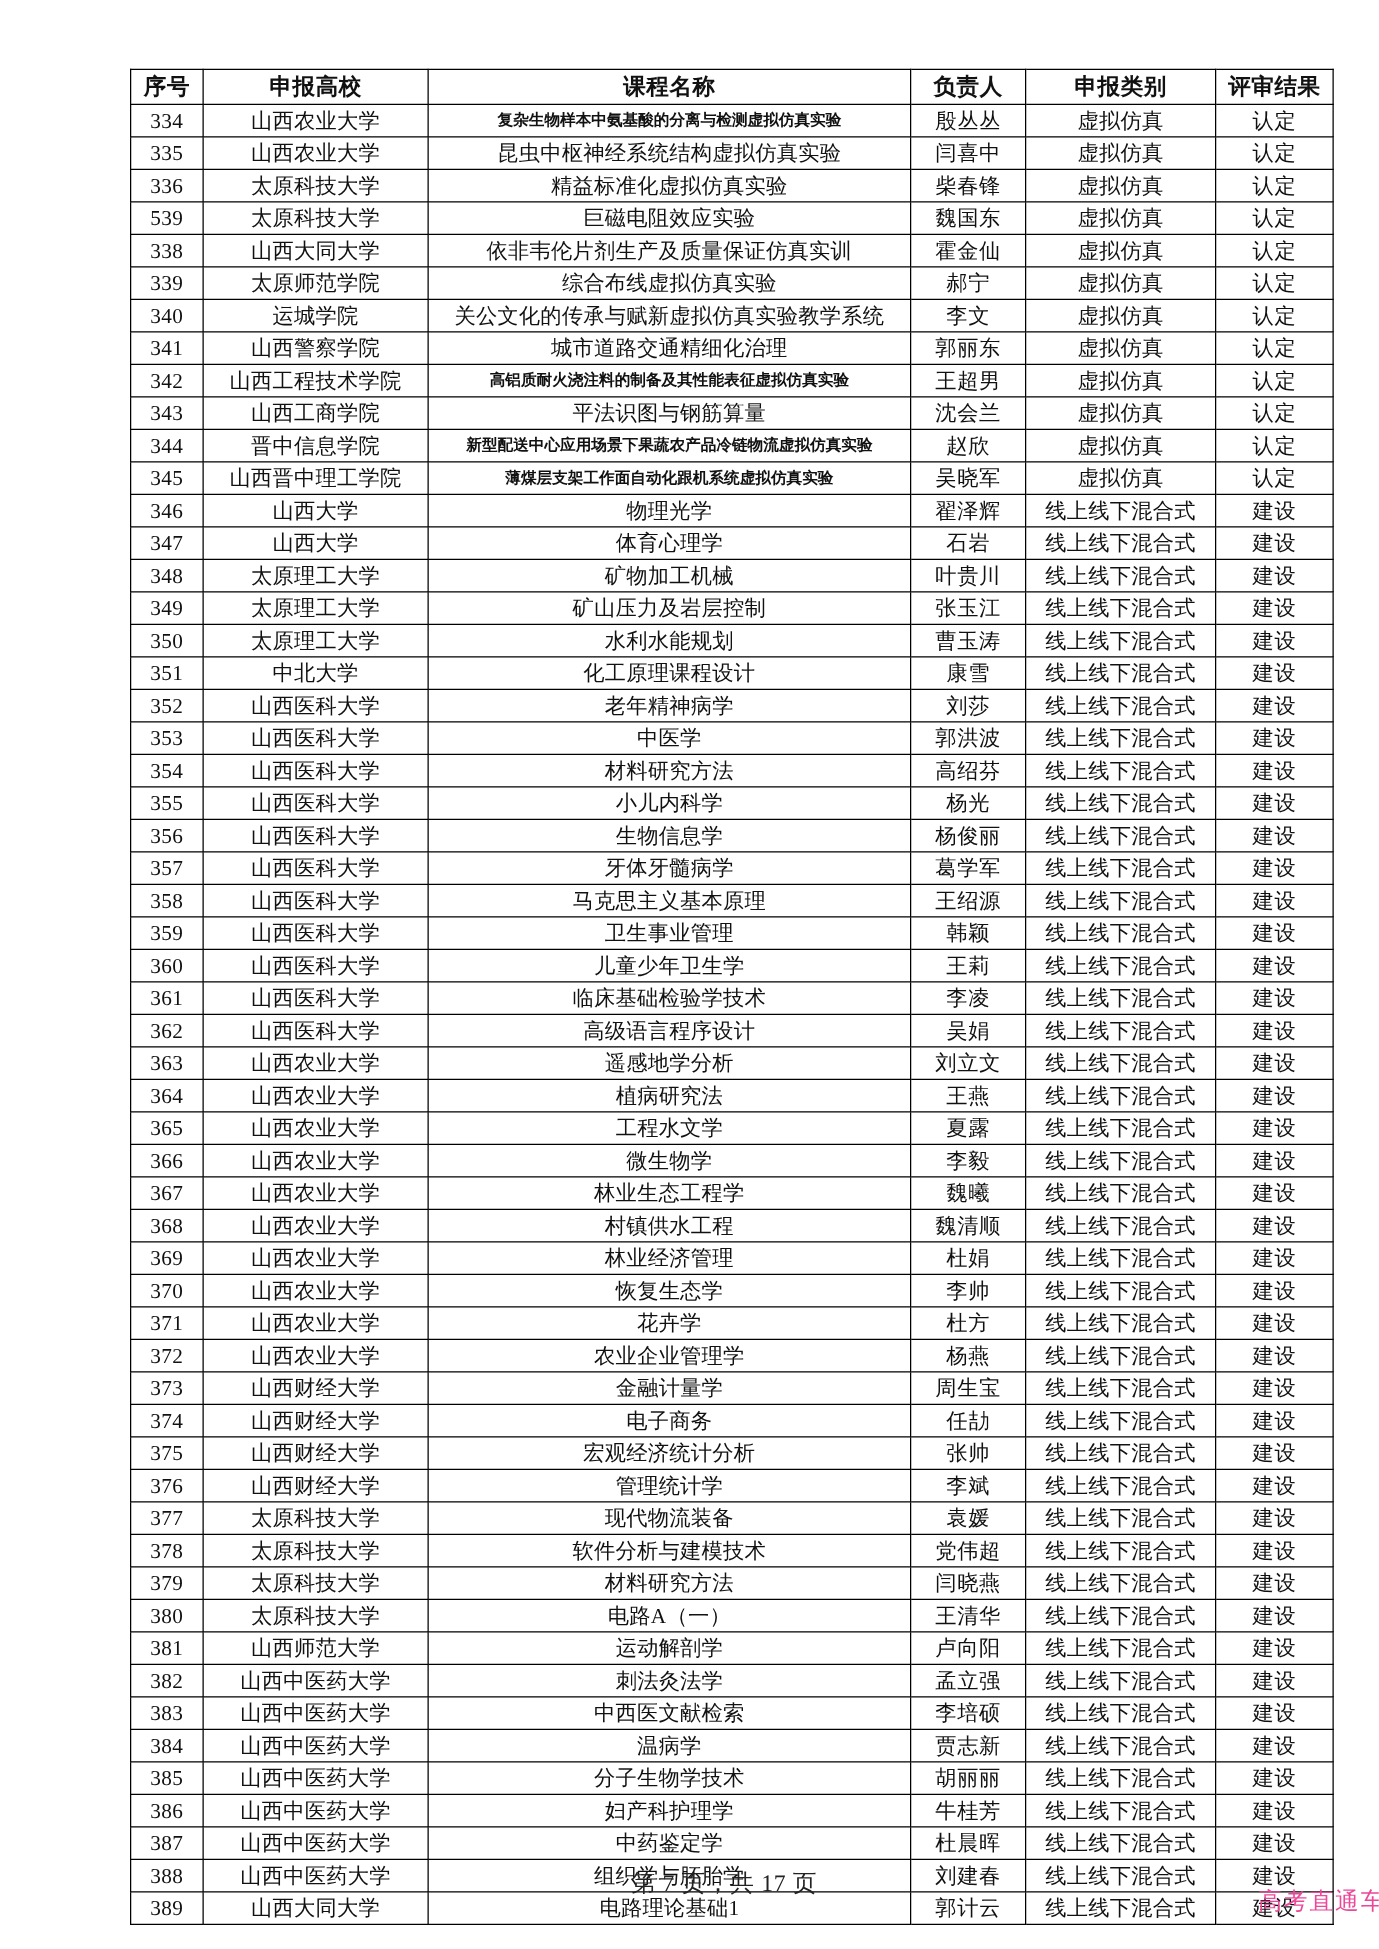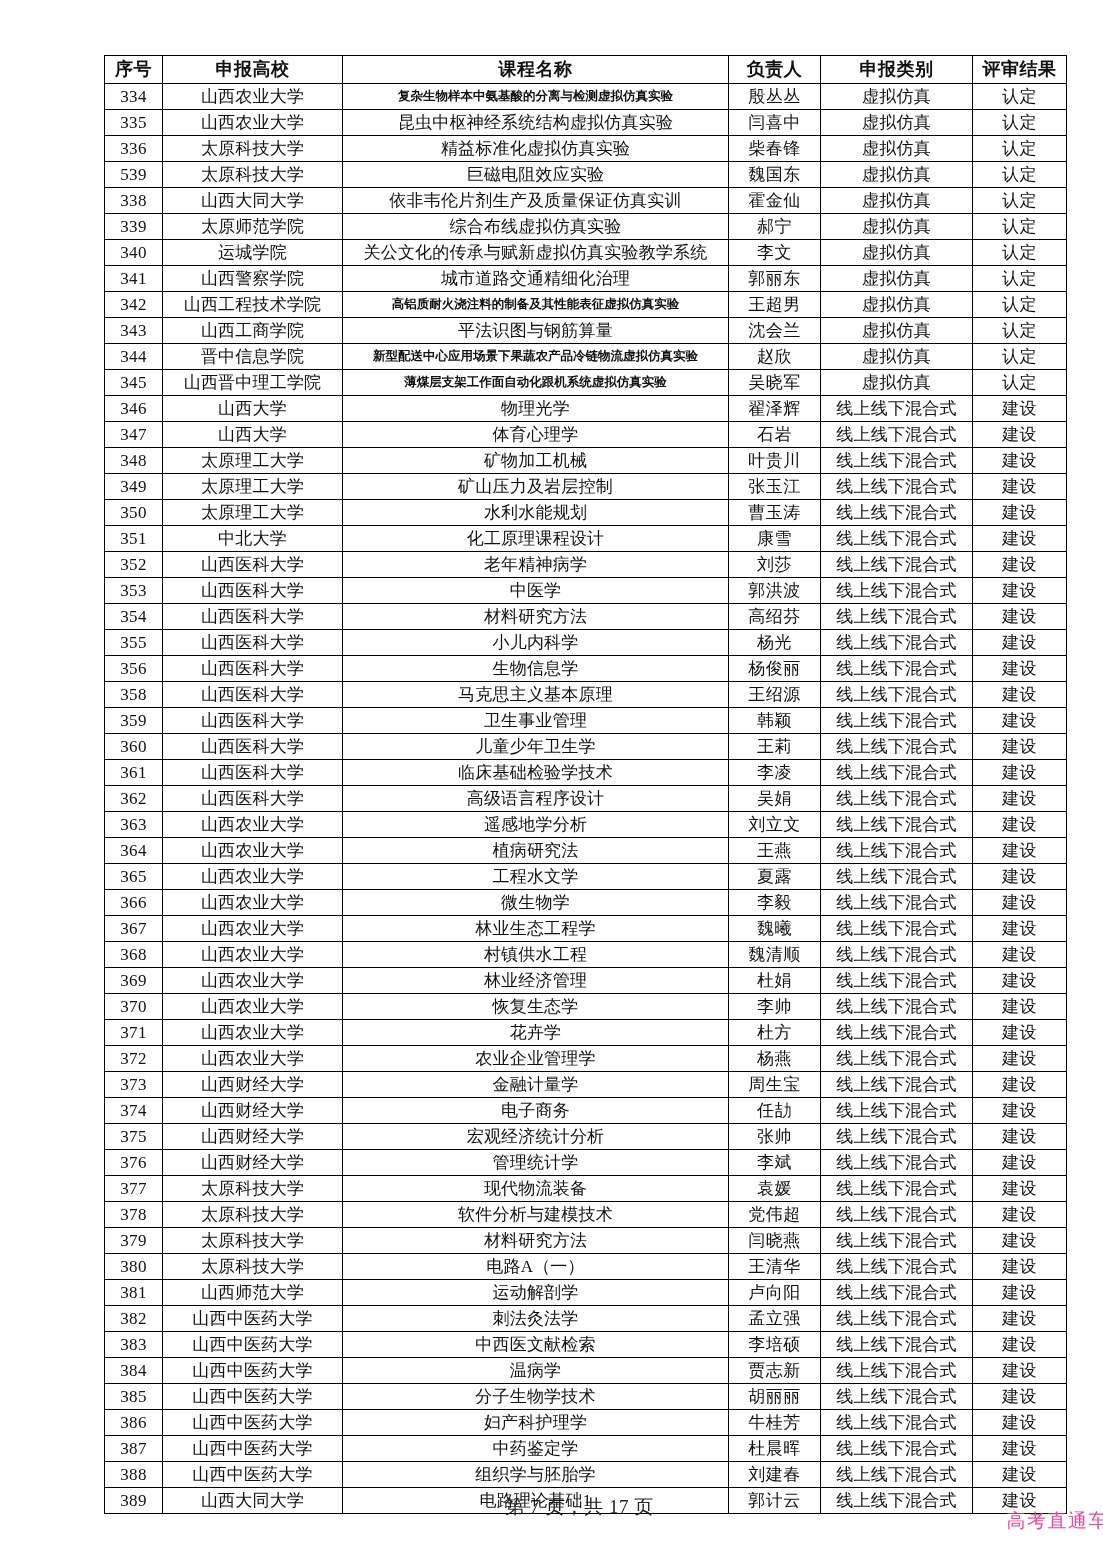--- a/index.html
+++ b/index.html
@@ -293,20 +293,28 @@
         </tr>
         <tr>
           <td class="seq-cell">356</td>
           <td class="univ-cell">山西医科大学</td>
           <td class="course-cell">生物信息学</td>
           <td class="owner-cell">杨俊丽</td>
           <td class="cat-cell">线上线下混合式</td>
           <td class="result-cell">建设</td>
         </tr>
         <tr>
+          <td class="seq-cell">357</td>
+          <td class="univ-cell">山西医科大学</td>
+          <td class="course-cell">牙体牙髓病学</td>
+          <td class="owner-cell">葛学军</td>
+          <td class="cat-cell">线上线下混合式</td>
+          <td class="result-cell">建设</td>
+        </tr>
+        <tr>
           <td class="seq-cell">358</td>
           <td class="univ-cell">山西医科大学</td>
           <td class="course-cell">马克思主义基本原理</td>
           <td class="owner-cell">王绍源</td>
           <td class="cat-cell">线上线下混合式</td>
           <td class="result-cell">建设</td>
         </tr>
         <tr>
           <td class="seq-cell">359</td>
           <td class="univ-cell">山西医科大学</td>

